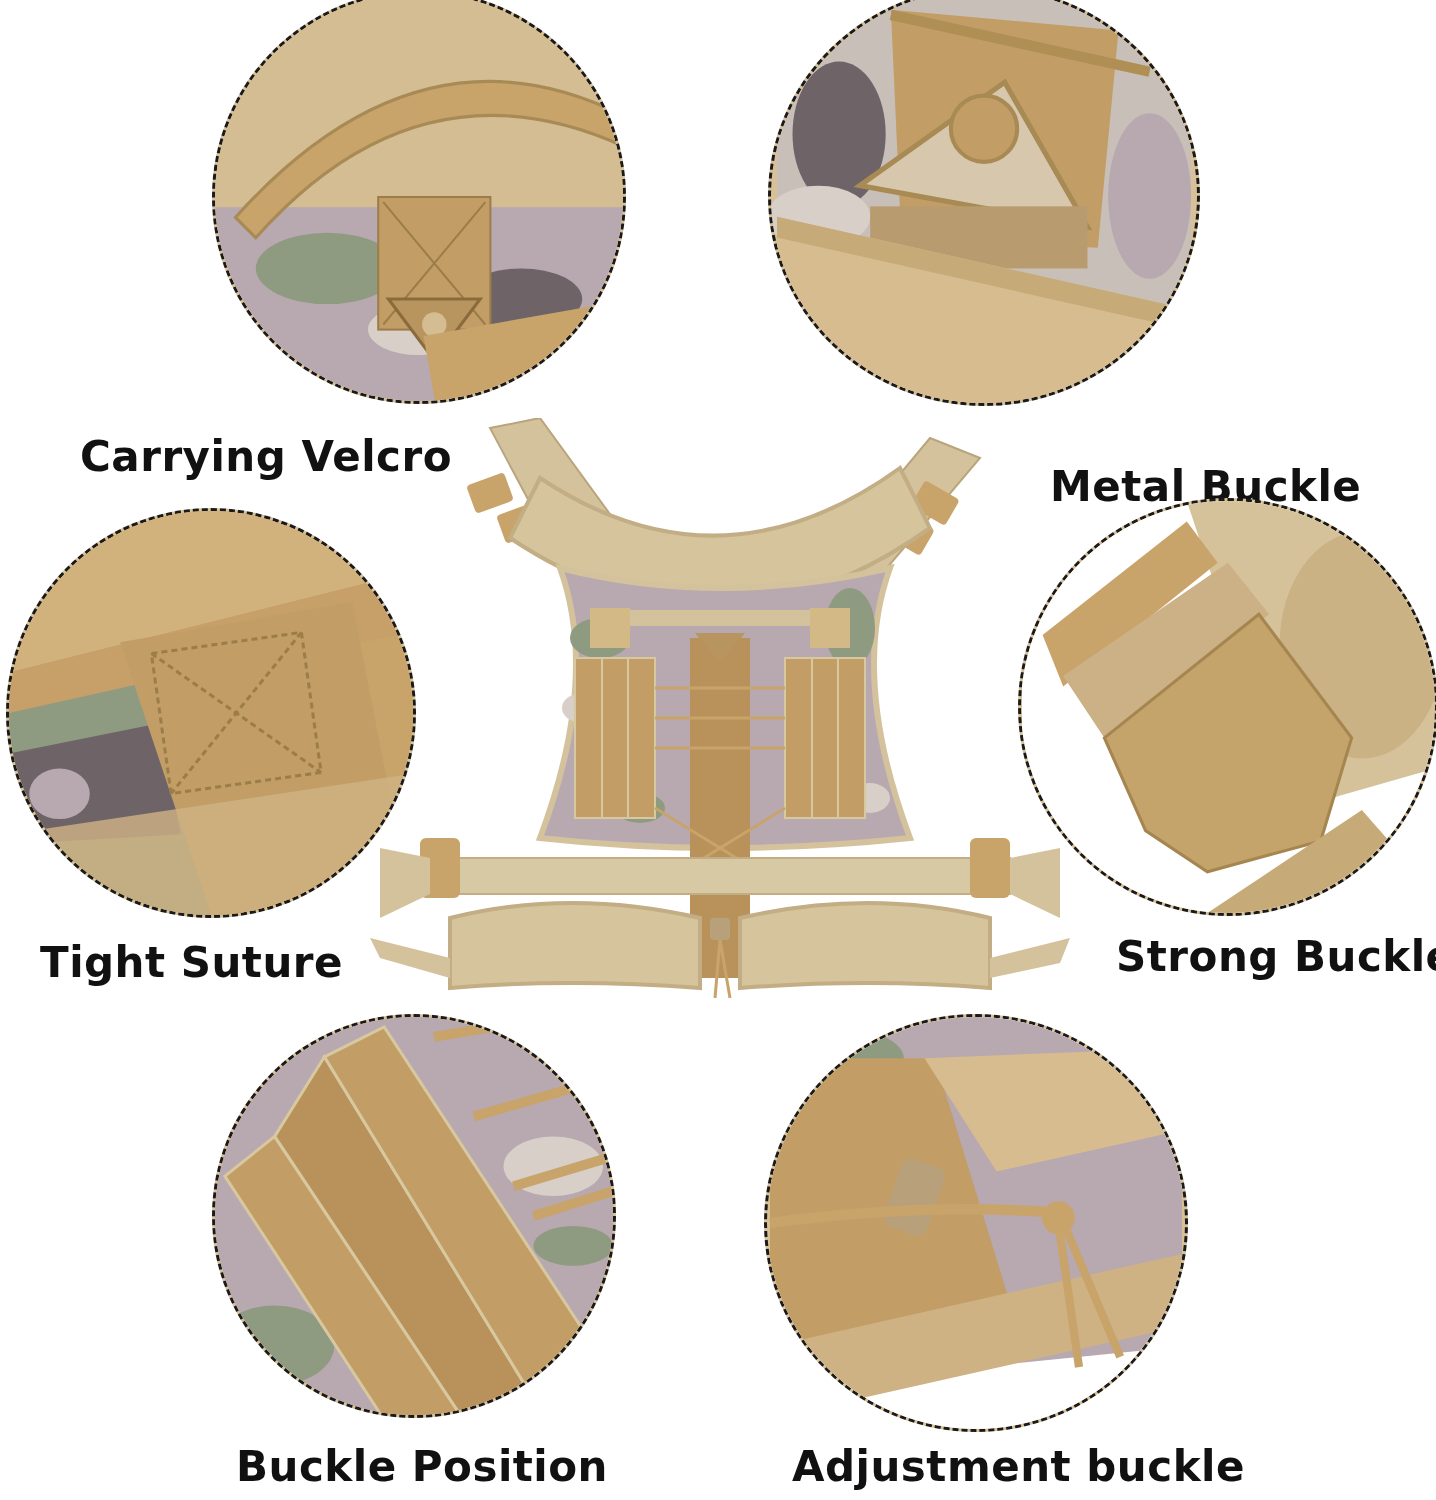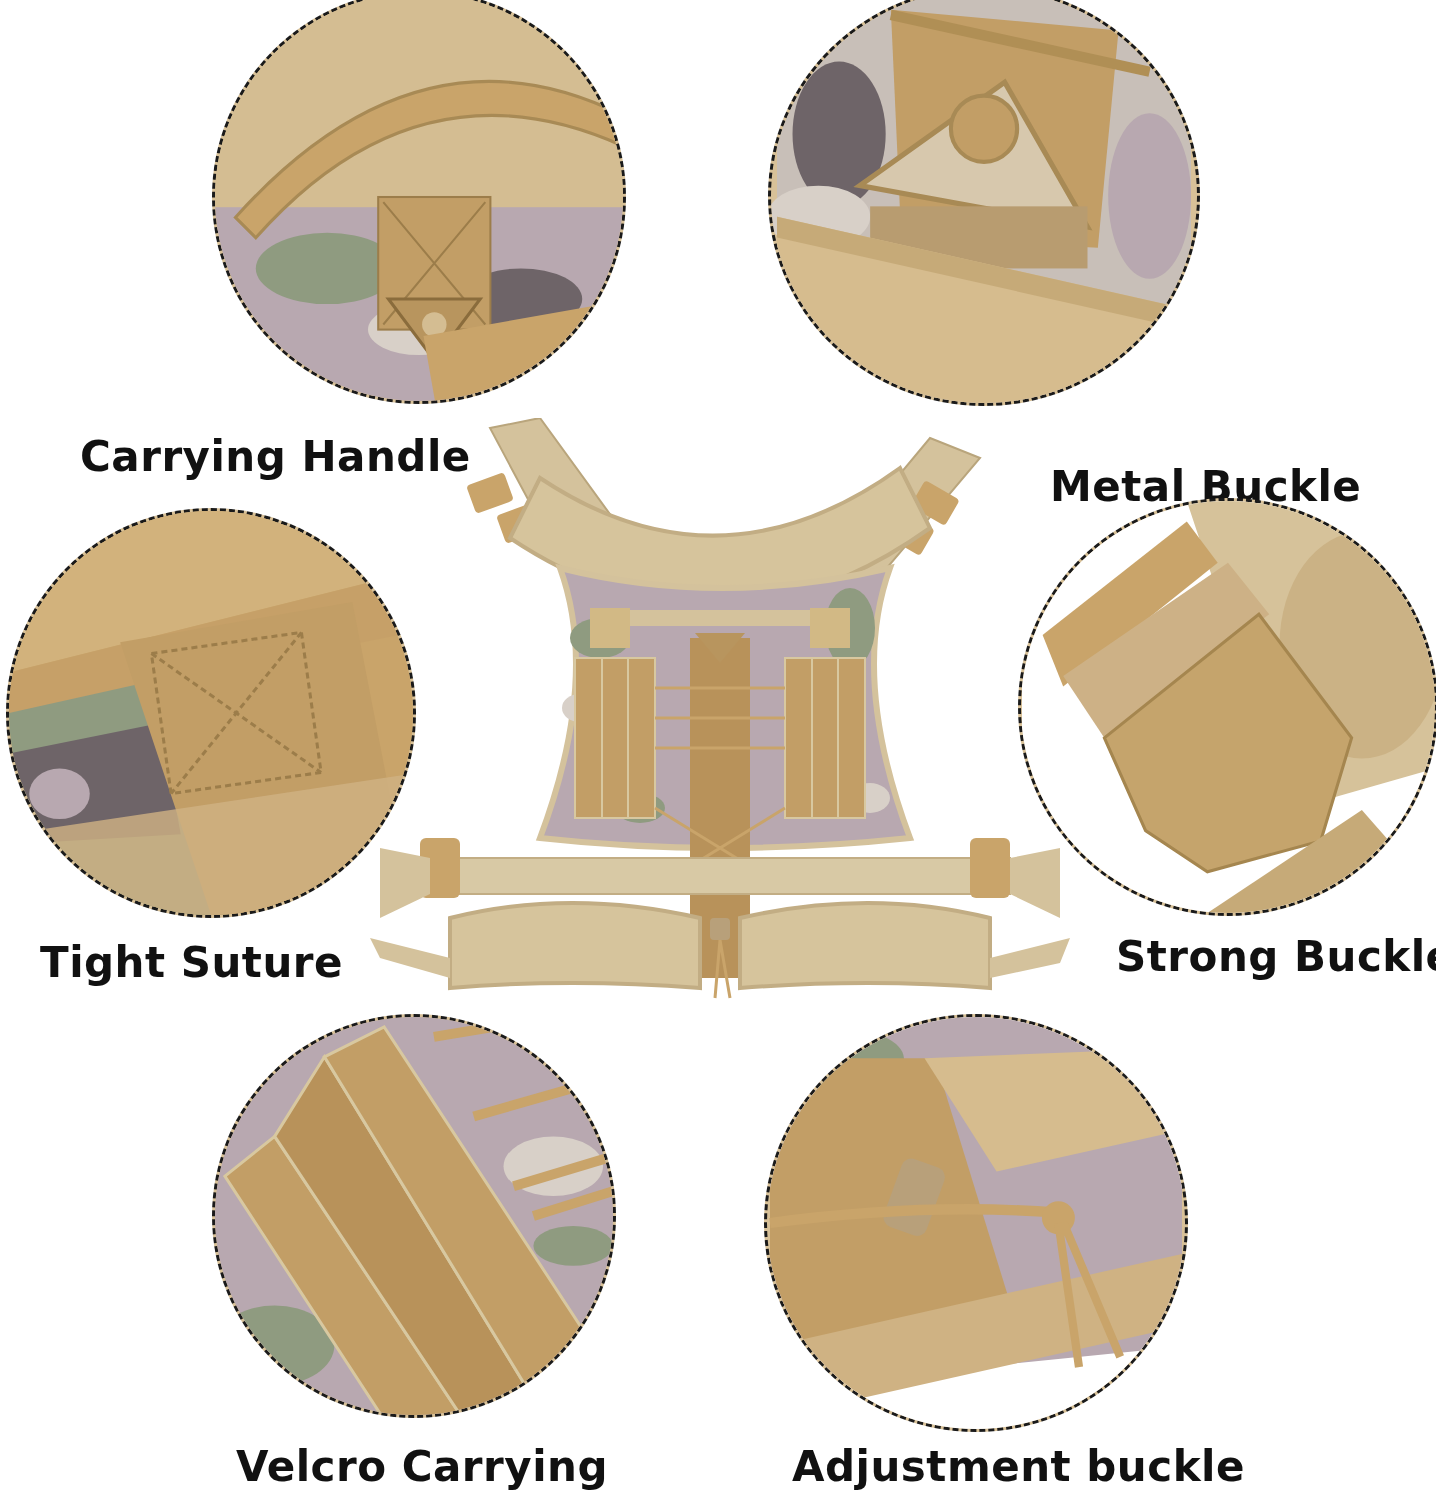--- a/index.html
+++ b/index.html
@@ -24,21 +24,21 @@
     <ellipse cx="300" cy="300" rx="60" ry="30" fill="#6e6468"></ellipse>
     <ellipse cx="200" cy="330" rx="50" ry="25" fill="#d8d0c8"></ellipse>
     <path d="M20 220 Q 200 20 400 120 L 400 150 Q 200 60 40 240 Z" fill="#c9a46a" stroke="#a88a55" stroke-width="3"></path>
     <rect x="160" y="200" width="110" height="130" fill="#c29e66" stroke="#9c7d4a" stroke-width="2"></rect>
     <path d="M165 205 L265 325 M265 205 L165 325" stroke="#9c7d4a" stroke-width="2"></path>
     <path d="M170 300 L260 300 L215 360 Z" fill="#b8955e" stroke="#8a6c3c" stroke-width="3"></path>
     <circle cx="215" cy="325" r="12" fill="#d4bd92"></circle>
     <rect x="210" y="320" width="190" height="80" fill="#c9a46a" transform="rotate(-10 300 360)"></rect>
   </svg>
 </div>
-<div class="label" style="left:80px; top:436px;">Carrying Handle</div>
+<div class="label" style="left:80px; top:436px;">Carrying Velcro</div>
 
 <div class="circle" style="left:768px; top:-14px; width:432px; height:420px;">
   <svg viewBox="0 0 400 400">
     <rect width="400" height="400" fill="#c8bfb8"></rect>
     <ellipse cx="60" cy="140" rx="45" ry="70" fill="#6e6468"></ellipse>
     <ellipse cx="40" cy="220" rx="50" ry="30" fill="#d8d0c8"></ellipse>
     <ellipse cx="360" cy="200" rx="40" ry="80" fill="#b8a8b0"></ellipse>
     <polygon points="110,20 330,40 310,250 120,240" fill="#c29e66"></polygon>
     <line x1="110" y1="25" x2="360" y2="80" stroke="#b08f55" stroke-width="10"></line>
     <path d="M80 170 L220 70 L300 210 Z" fill="#d7c8ad" stroke="#a88a55" stroke-width="5" transform="translate(0,20)"></path>
@@ -87,21 +87,21 @@
     <ellipse cx="360" cy="230" rx="40" ry="20" fill="#8f9b80"></ellipse>
     <line x1="220" y1="20" x2="400" y2="-10" stroke="#c9a46a" stroke-width="10"></line>
     <line x1="260" y1="100" x2="400" y2="60" stroke="#c9a46a" stroke-width="10"></line>
     <line x1="300" y1="170" x2="400" y2="140" stroke="#c9a46a" stroke-width="10"></line>
     <line x1="320" y1="200" x2="400" y2="175" stroke="#c9a46a" stroke-width="10"></line>
     <polygon points="10,160 60,120 260,420 180,420" fill="#c29e66" stroke="#d8c8a0" stroke-width="3"></polygon>
     <polygon points="60,120 110,40 330,400 260,420" fill="#b8925a" stroke="#d8c8a0" stroke-width="3"></polygon>
     <polygon points="110,40 170,10 380,330 330,400" fill="#c29e66" stroke="#d8c8a0" stroke-width="3"></polygon>
   </svg>
 </div>
-<div class="label" style="left:236px; top:1446px;">Velcro Carrying</div>
+<div class="label" style="left:236px; top:1446px;">Buckle Position</div>
 
 <div class="circle" style="left:764px; top:1014px; width:424px; height:418px;">
   <svg viewBox="0 0 400 400">
     <rect width="400" height="400" fill="#ffffff"></rect>
     <polygon points="0,0 400,0 400,320 0,360" fill="#b8a8b0"></polygon>
     <ellipse cx="60" cy="40" rx="70" ry="30" fill="#8f9b80"></ellipse>
     <polygon points="0,40 160,40 240,300 0,330" fill="#c29e66"></polygon>
     <polygon points="150,40 400,30 400,110 220,150" fill="#d6bc8e"></polygon>
     <polygon points="0,320 400,230 400,300 0,390" fill="#cfb283"></polygon>
     <rect x="118" y="140" width="44" height="70" rx="10" fill="#b8a07a" transform="rotate(20 140 175)"></rect>

